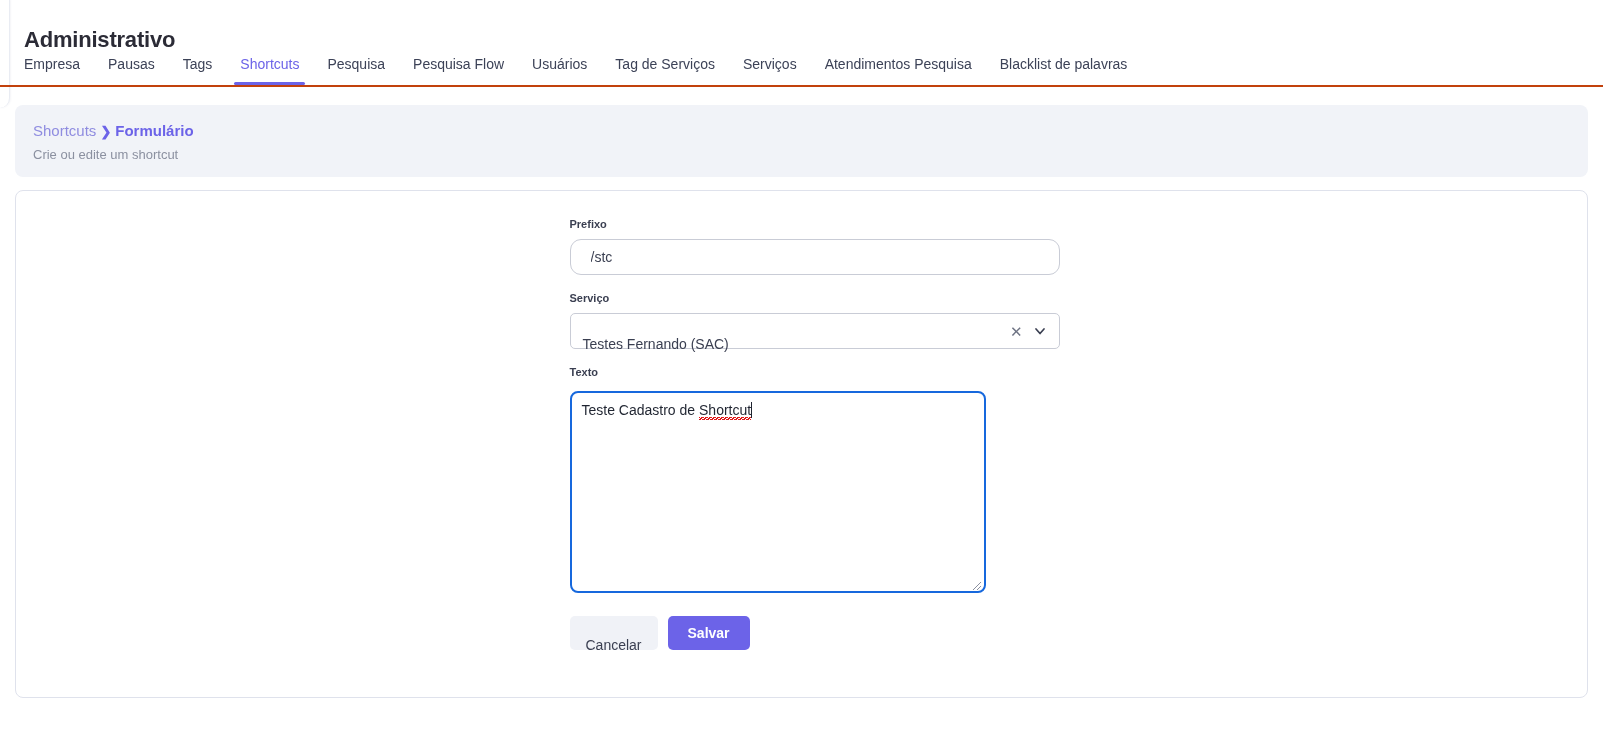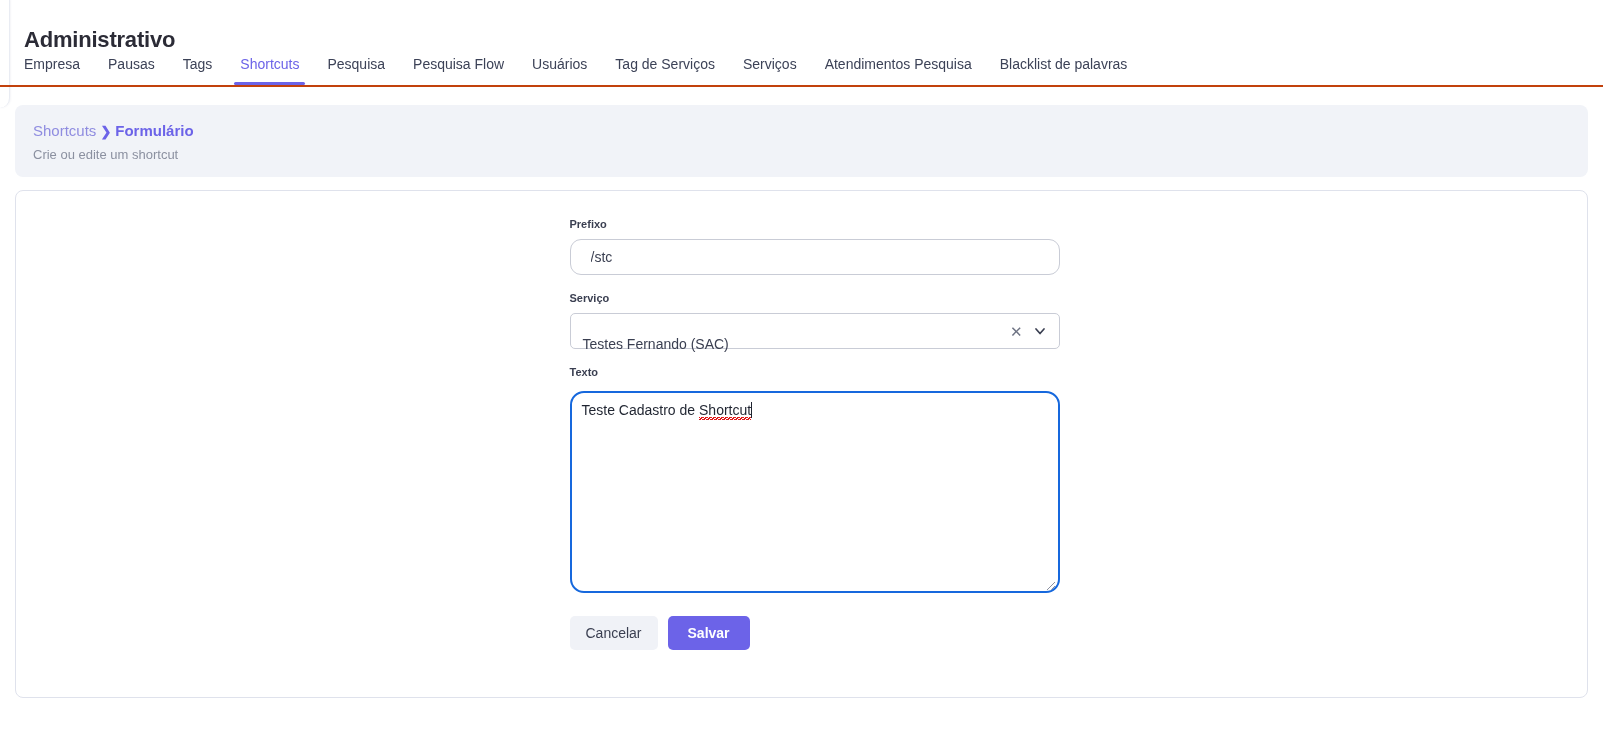--- a/index.html
+++ b/index.html
@@ -184,24 +184,24 @@
   }
   .select-chevron {
     display: flex;
     align-items: center;
     padding-left: 2px;
     padding-right: 2px;
     cursor: pointer;
   }
 
   .textarea-box {
-    width: 490px;
+    width: 416px;
     height: 202px;
     border: 2px solid #1668dd;
-    border-radius: 14px;
+    border-radius: 8px;
     background: #ffffff;
     position: relative;
     padding: 7px 10px;
     overflow: hidden;
     margin-top: 10px;
   }
   .textarea-text {
     font-size: 14px;
     color: #1f2430;
     line-height: 20px;
@@ -243,21 +243,21 @@
     display: flex;
     gap: 10px;
   }
   .btn {
     border: none;
     border-radius: 5px;
     font-size: 14px;
     font-family: inherit;
     cursor: pointer;
     height: 34px;
-    padding: 0 16px;
+    padding: 12px 16px;
     line-height: 34px;
   }
   .btn-cancel {
     background: #f0f2f7;
     color: #3a3f51;
   }
   .btn-save {
     background: #6c63e8;
     color: #ffffff;
     font-weight: bold;

